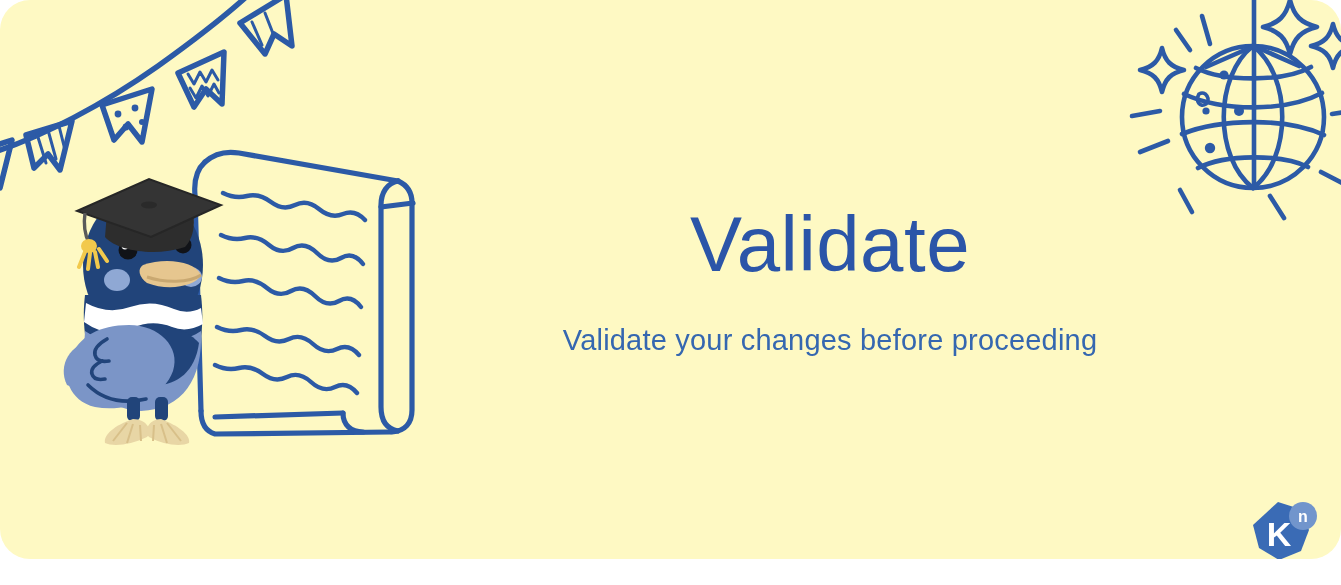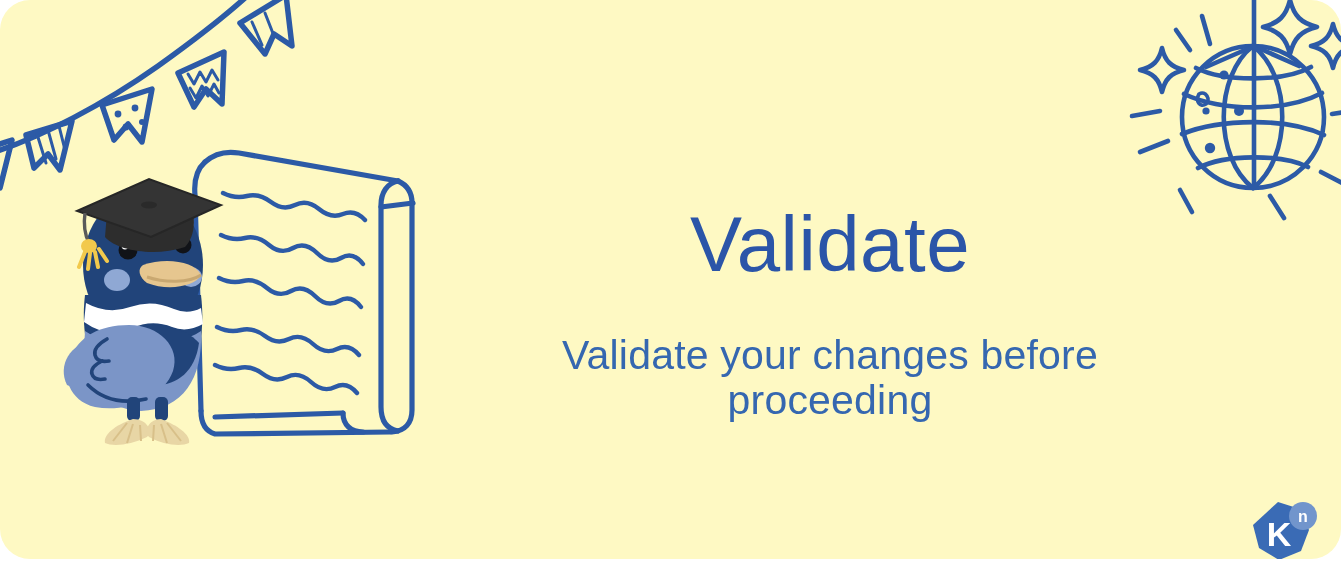--- a/index.html
+++ b/index.html
@@ -61,25 +61,25 @@
   #page-title {
     margin: 0;
     font-family: "Liberation Sans", sans-serif;
     font-weight: 400;
     font-size: 78px;
     line-height: 1.0;
     letter-spacing: 0.5px;
     color: #2b55a8;
   }
   #page-subtitle {
-    margin: 16px;
+    margin: 8px;
     padding-top: 34px;
     font-family: "Liberation Sans", sans-serif;
     font-weight: 400;
-    font-size: 41px;
+    font-size: 29px;
     line-height: 1.1;
     letter-spacing: 0.2px;
     color: #3567b0;
   }
 
   
   #brand-logo {
     position: absolute;
     left: 1248px;
     top: 499px;

